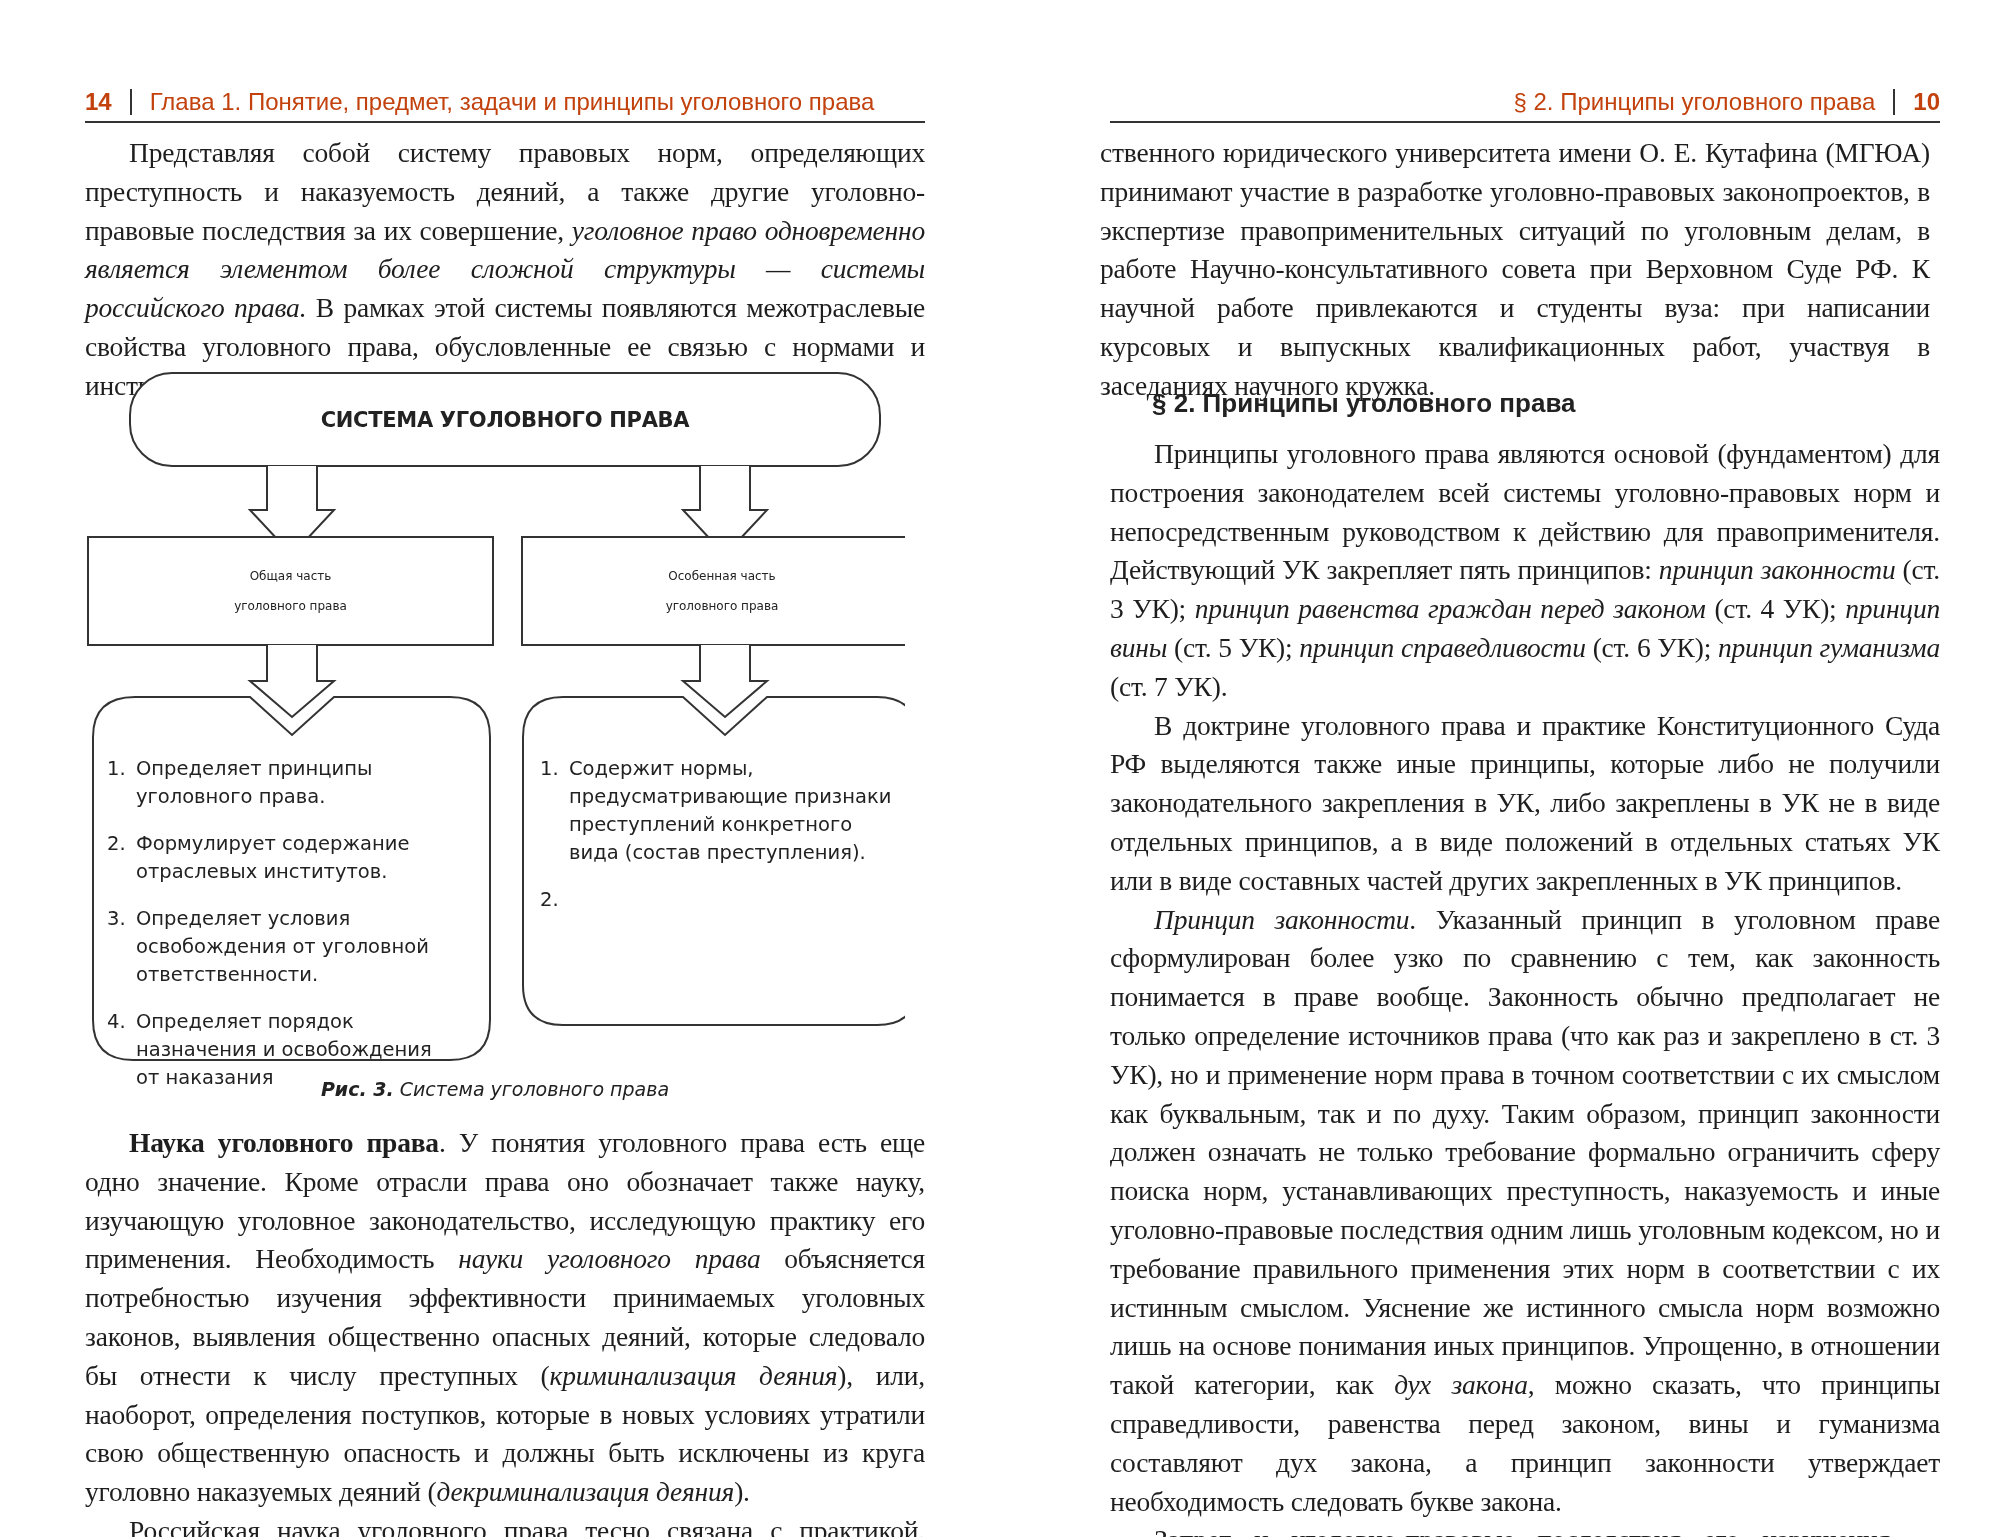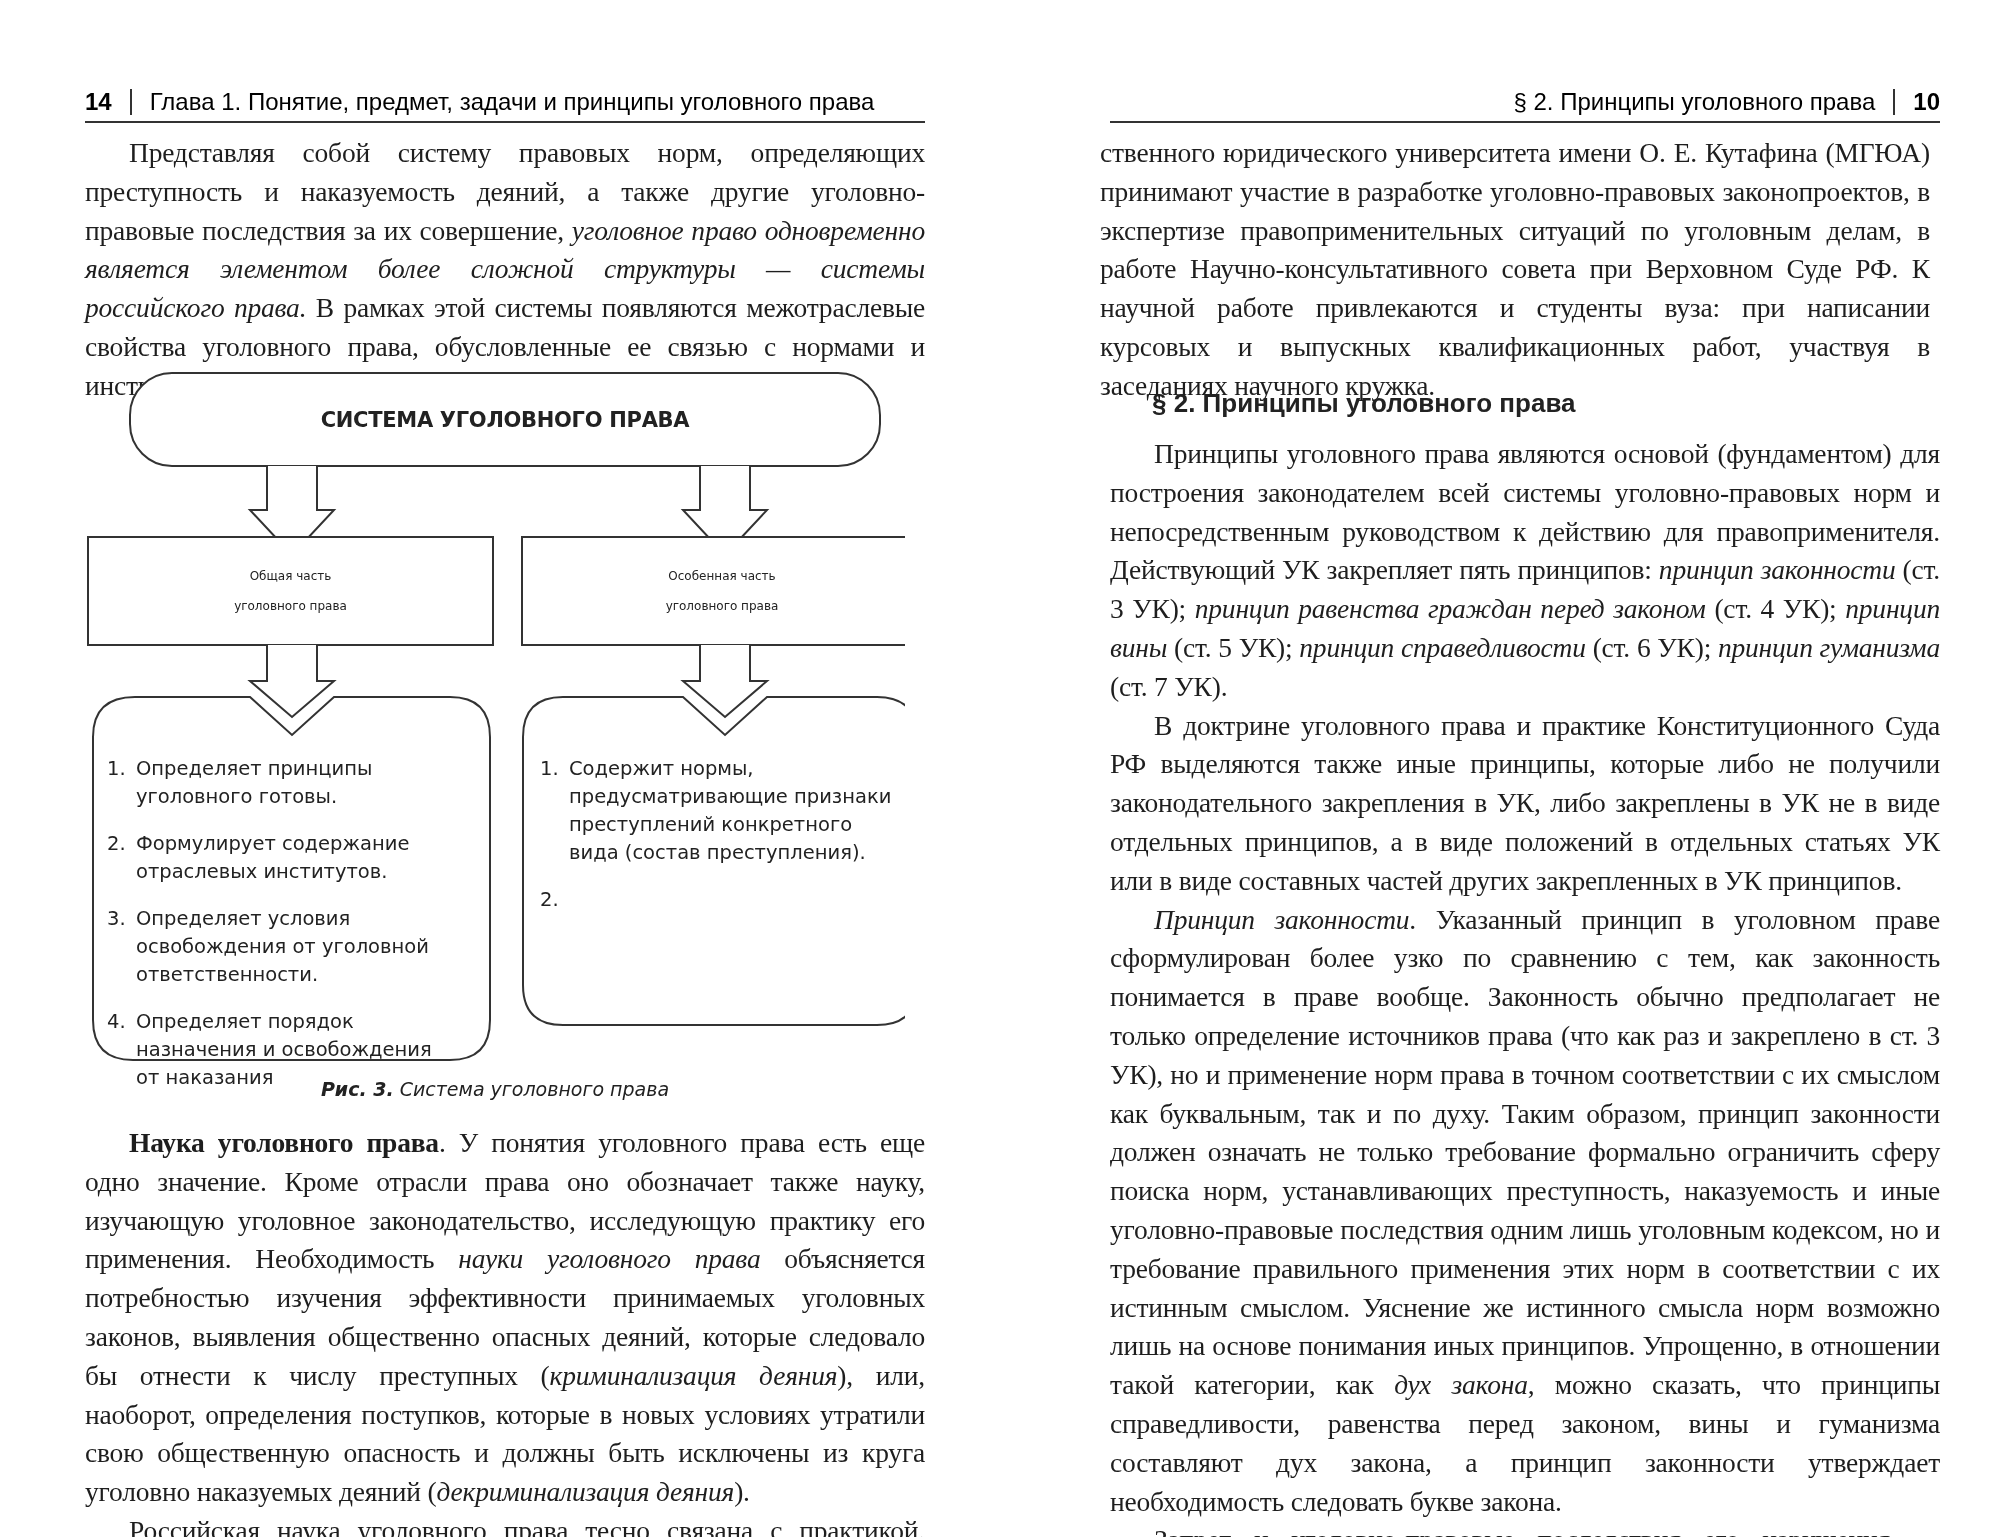--- a/index.html
+++ b/index.html
@@ -1,20 +1,20 @@
 <!DOCTYPE html>
 <html><head>
 <meta charset="utf-8">
 <style>
   html, body { margin:0; padding:0; background:#ffffff; }
   body { width:2000px; height:1537px; position:relative; overflow:hidden; color:#1d1d1d; }
   .page { position:absolute; top:0; height:1537px; }
   #left-page { left:0; width:1000px; }
   #right-page { left:1000px; width:1000px; }
-  .runhead { position:absolute; top:88px; font-family:"Liberation Sans", sans-serif; font-size:24px; color:#000000; white-space:nowrap; transform-origin:left top; }
+  .runhead { position:absolute; top:88px; font-family:"Liberation Sans", sans-serif; font-size:24px; color:#c2410c; white-space:nowrap; transform-origin:left top; }
   .runhead b { font-weight:bold; }
   .runhead .sep { display:inline-block; width:2px; height:26px; background:#333; vertical-align:-5px; margin:0 18px; }
   .rule { position:absolute; top:121px; height:2px; background:#333; }
   .body { position:absolute; font-family:"Liberation Serif", serif; font-size:27.5px; line-height:38.8px; text-align:justify; color:#1e1e1e; letter-spacing:-0.2px; }
   .body p { margin:0; text-indent:44px; }
   .body p.noindent { text-indent:0; }
   .body i { font-style:italic; }
   .body b { font-weight:bold; }
   .sec-title { position:absolute; font-family:"Liberation Sans", sans-serif; font-weight:bold; font-size:26px; color:#222; }
   
@@ -59,21 +59,21 @@
     <div class="dlabel dtitle" style="left:45px; top:40px; width:750px;">СИСТЕМА УГОЛОВНОГО ПРАВА</div>
     <div class="dlabel" style="left:3px; top:196px; width:405px;">
       <div>Общая часть</div>
       <div>уголовного права</div>
     </div>
     <div class="dlabel" style="left:437px; top:196px; width:400px;">
       <div>Особенная часть</div>
       <div>уголовного права</div>
     </div>
     <div class="dlist" style="left:22px; top:390px; width:340px;">
-      <div class="item"><span class="num">1.</span><span>Определяет принципы уголовного готовы.</span></div>
+      <div class="item"><span class="num">1.</span><span>Определяет принципы уголовного права.</span></div>
       <div class="item"><span class="num">2.</span><span>Формулирует содержание отраслевых институтов.</span></div>
       <div class="item"><span class="num">3.</span><span>Определяет условия освобождения от уголовной ответственности.</span></div>
       <div class="item"><span class="num">4.</span><span>Определяет порядок назначения и освобождения от наказания</span></div>
     </div>
     <div class="dlist" style="left:455px; top:390px; width:365px;">
       <div class="item"><span class="num">1.</span><span>Содержит нормы, предусматривающие признаки преступлений конкретного вида (состав преступления).</span></div>
       <div class="item"><span class="num">2.</span></div>
     </div>
   </div>
 

